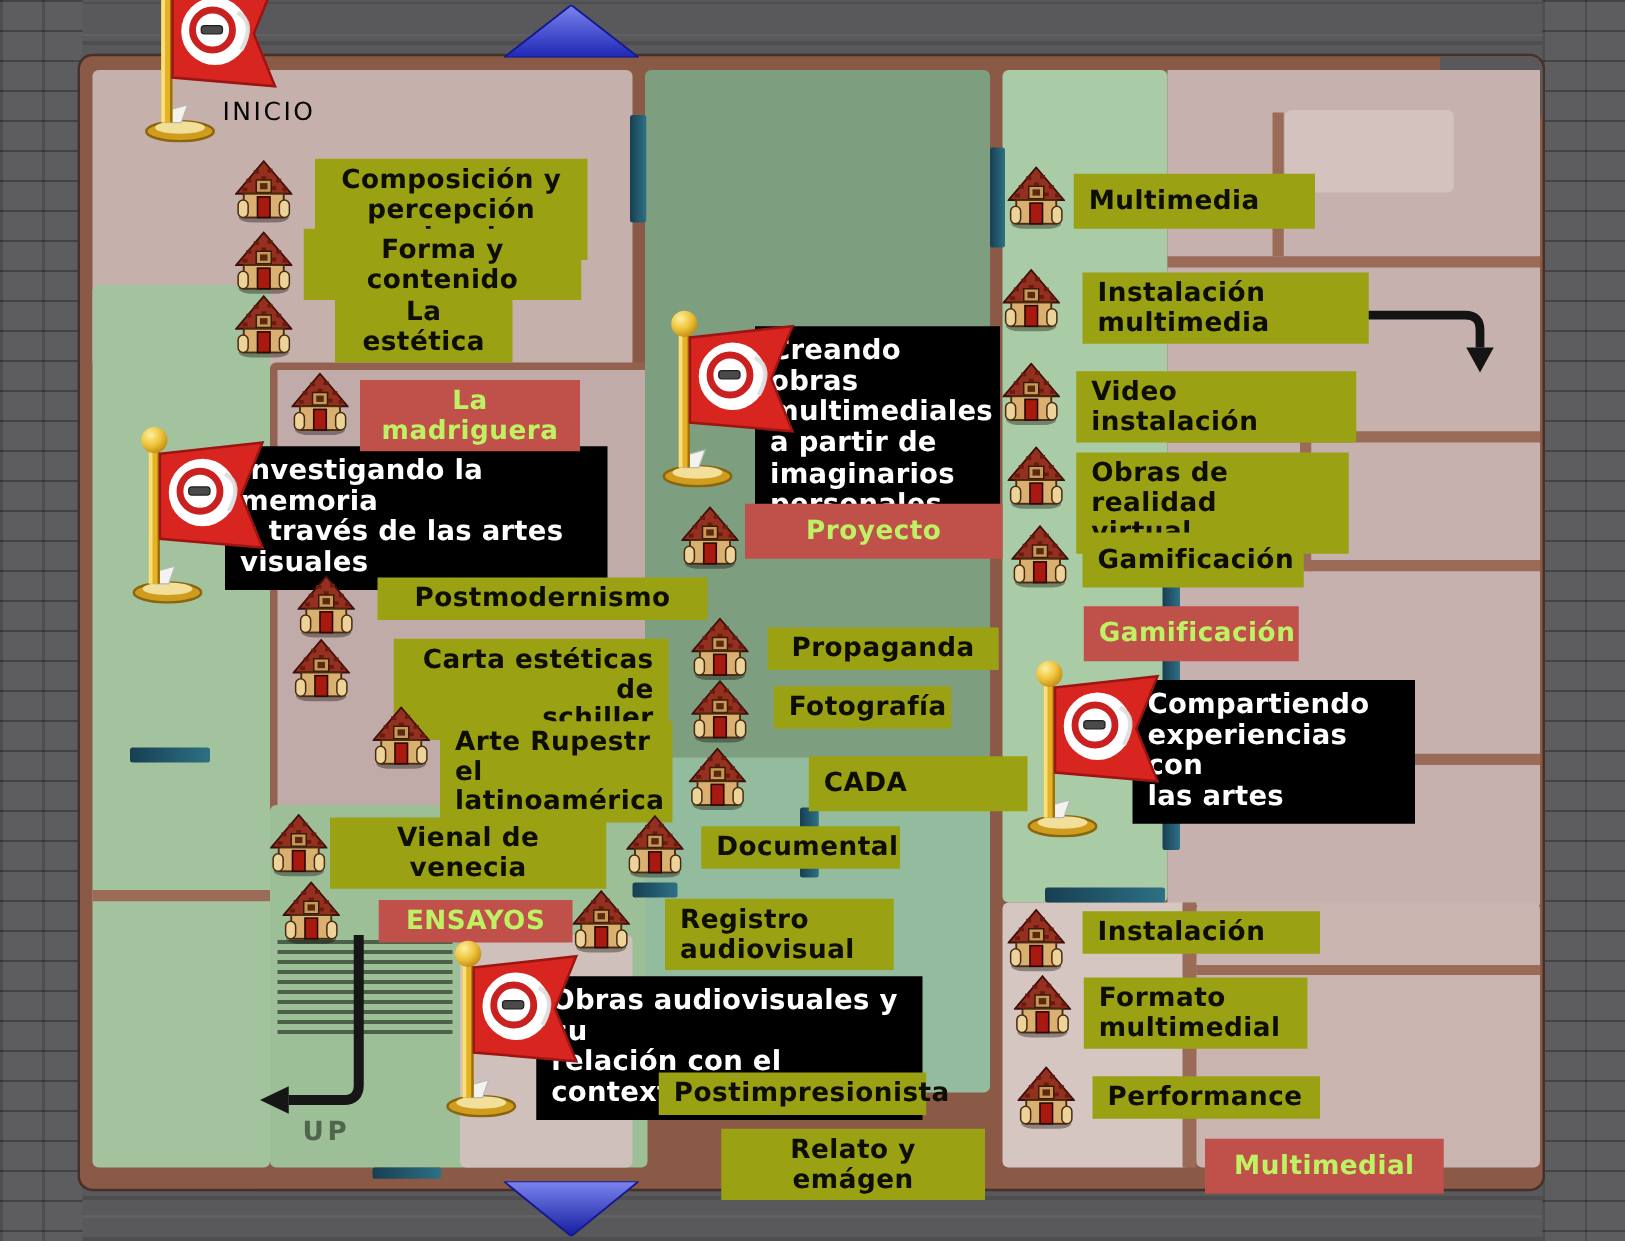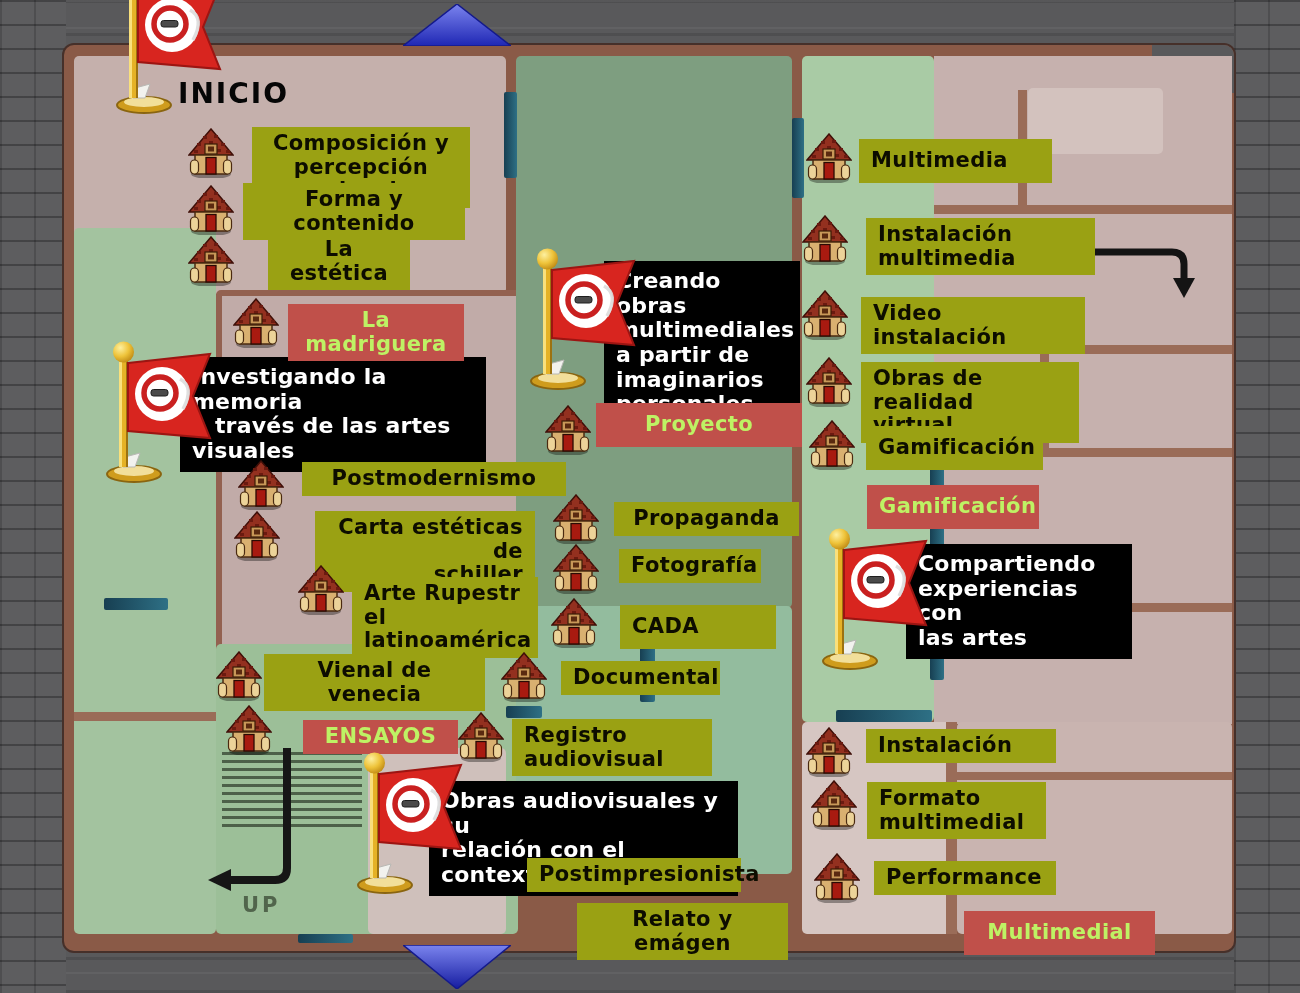--- a/index.html
+++ b/index.html
@@ -19,21 +19,21 @@
   .notch{position:absolute;background:#59595b;z-index:4;}
   .stairs{position:absolute;z-index:5;
      background:repeating-linear-gradient(180deg, rgba(28,38,24,.62) 0 3px, rgba(0,0,0,0) 3px 8px);}
   .lbl{position:absolute;z-index:7;padding:5px 12px;font-weight:bold;font-size:21px;line-height:1.12;
        color:#0d0d00;background:#9aa113;white-space:pre-line;box-sizing:border-box;letter-spacing:.4px;}
   .lbl.red{background:#c0504a;color:#bef264;}
   .lbl.blk{background:#000;color:#fff;font-size:22px;padding:8px 12px;letter-spacing:.2px;}
   .lbl.center{text-align:center;}
   .lbl.rightal{text-align:right;margin-left:25px;}
   .lbl.padv{padding-top:10px;padding-bottom:10px;}
-  .plain-title{position:absolute;z-index:7;font-weight:bold;font-size:28px;letter-spacing:2px;color:#060606;}
+  .plain-title{position:absolute;z-index:7;font-weight:normal;font-size:20px;letter-spacing:2px;color:#060606;}
   .up-txt{position:absolute;z-index:7;font-weight:bold;font-size:21px;letter-spacing:3px;color:#394733;opacity:.75;}
   svg.house{position:absolute;width:46px;height:50px;z-index:8;}
   svg.flag{position:absolute;width:112px;height:142px;z-index:9;}
   svg.blk-arrow{position:absolute;z-index:6;}
   svg.tri{position:absolute;z-index:10;}
 </style>
 </head>
 <body>
 
 <div class="stage">
@@ -267,23 +267,23 @@
   <div class="lbl center" style="left:302px;top:462px;width:264px;">Postmodernismo</div>
   <div class="lbl rightal" style="left:290px;top:511px;width:220px;">Carta estéticas de
 schiller</div>
   <div class="lbl" style="left:352px;top:577px;width:186px;">Arte Rupestr el
 latinoamérica</div>
   <div class="lbl center" style="left:264px;top:654px;width:221px;">Vienal de venecia</div>
   <div class="lbl red center" style="left:303px;top:720px;width:155px;">ENSAYOS</div>
   <div class="lbl red center padv" style="left:596px;top:403px;width:206px;">Proyecto</div>
   <div class="lbl center" style="left:614px;top:502px;width:185px;">Propaganda</div>
   <div class="lbl center" style="left:619px;top:549px;width:142px;">Fotografía</div>
-  <div class="lbl padv" style="left:620px;top:605px;width:156px;">CADA</div>
+  <div class="lbl padv" style="left:647px;top:605px;width:175px;">CADA</div>
   <div class="lbl center" style="left:561px;top:661px;width:159px;">Documental</div>
-  <div class="lbl" style="left:512px;top:719px;width:200px;">Registro
+  <div class="lbl" style="left:532px;top:719px;width:183px;">Registro
 audiovisual</div>
   <div class="lbl center" style="left:527px;top:858px;width:214px;">Postimpresionista</div>
   <div class="lbl center" style="left:577px;top:903px;width:211px;">Relato y emágen</div>
   <div class="lbl padv" style="left:859px;top:139px;width:193px;">Multimedia</div>
   <div class="lbl" style="left:866px;top:218px;width:229px;">Instalación
 multimedia</div>
   <div class="lbl" style="left:861px;top:297px;width:224px;">Video instalación</div>
   <div class="lbl" style="left:861px;top:362px;width:218px;">Obras de realidad
 virtual</div>
   <div class="lbl center padv" style="left:866px;top:426px;width:177px;">Gamificación</div>

